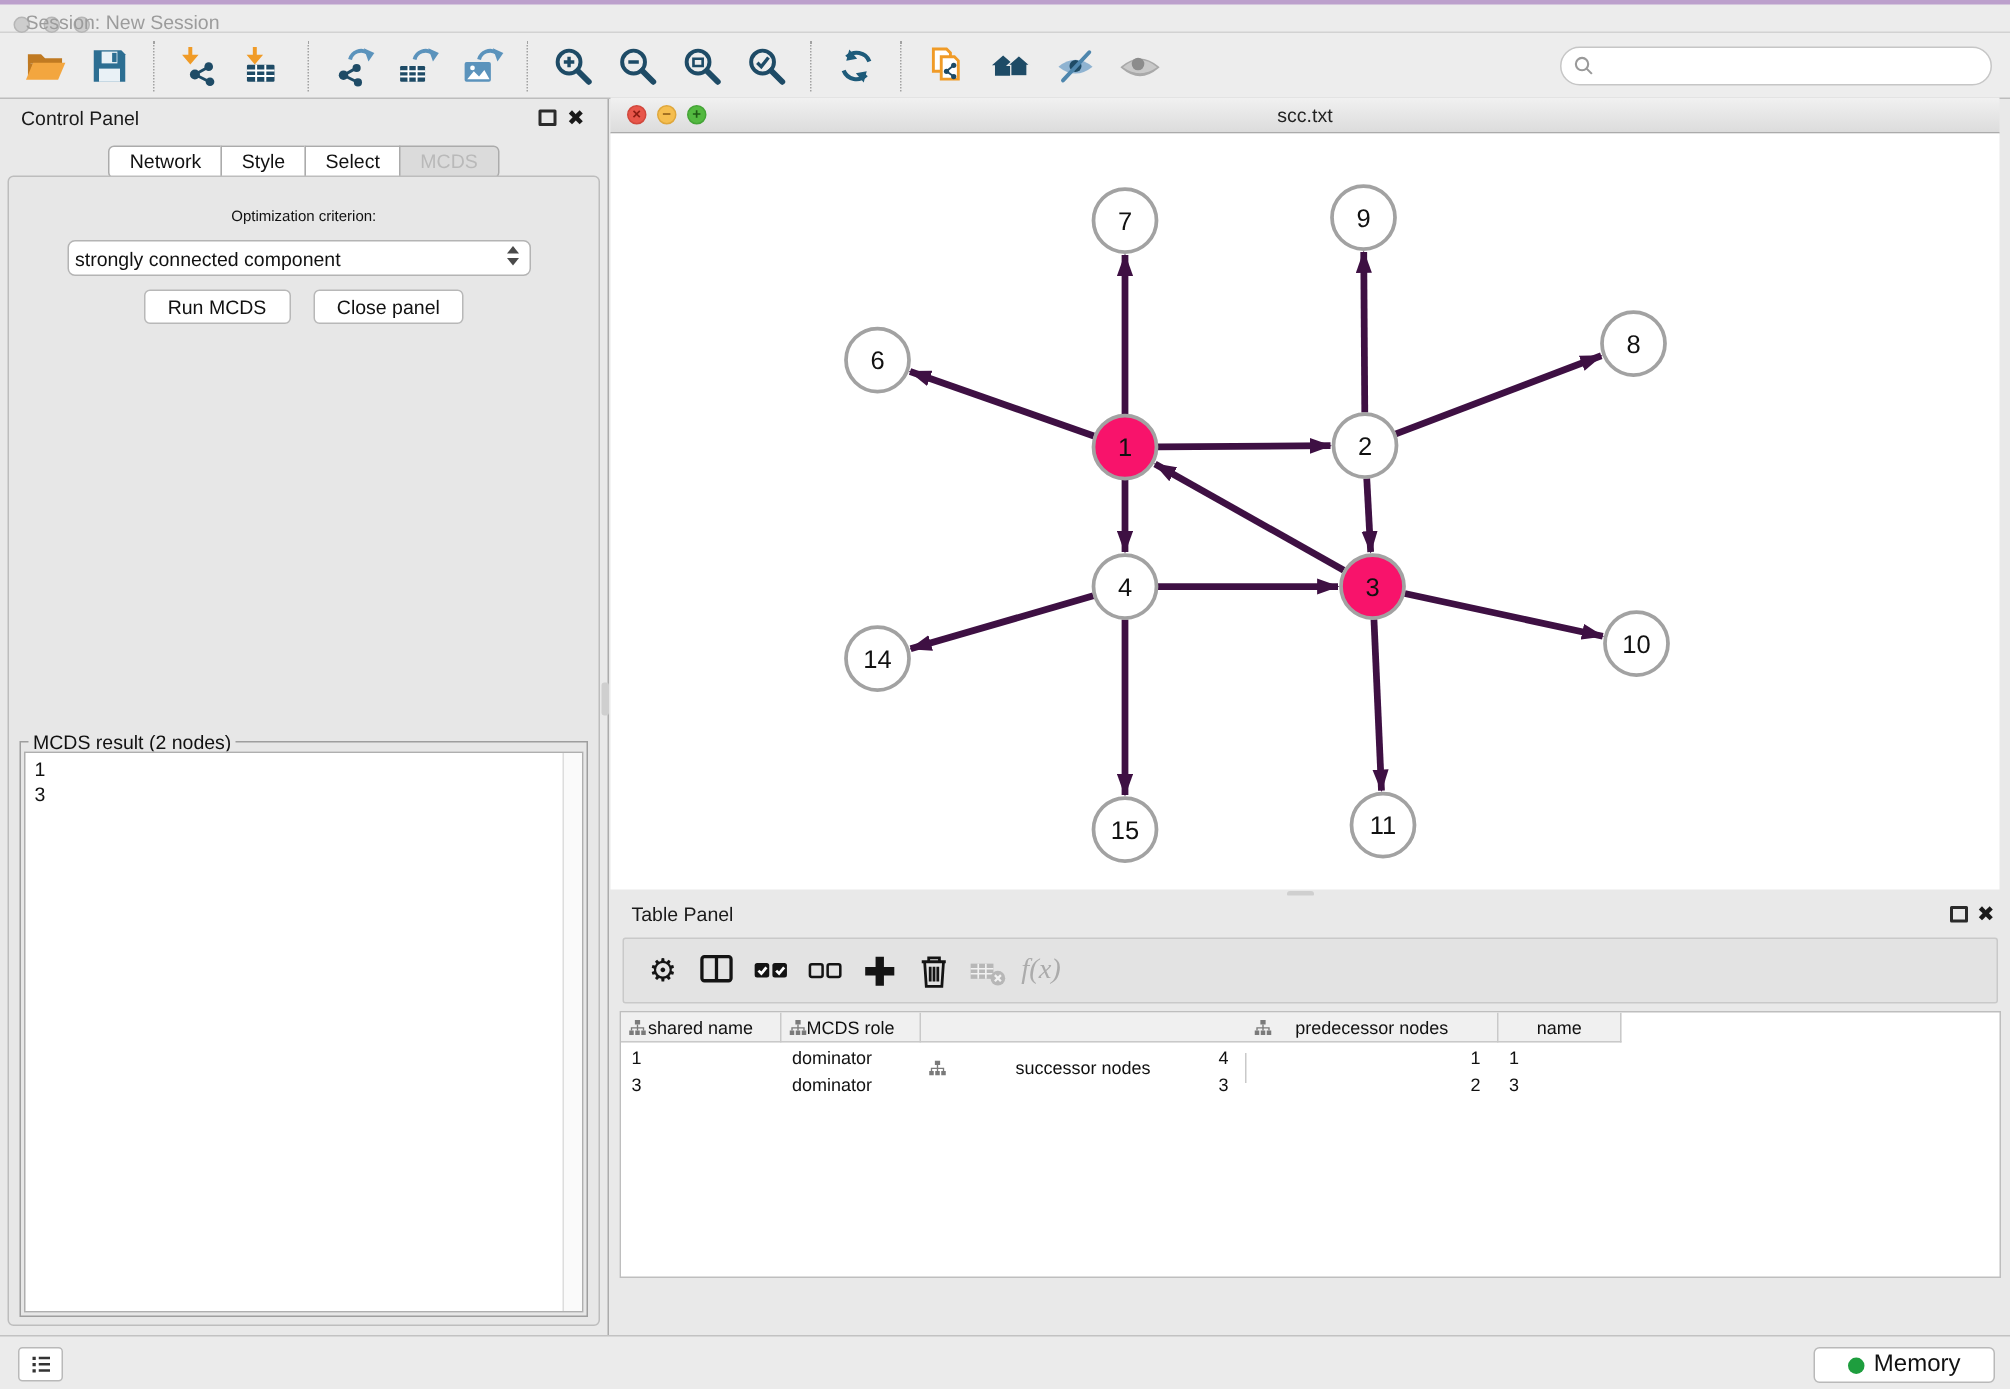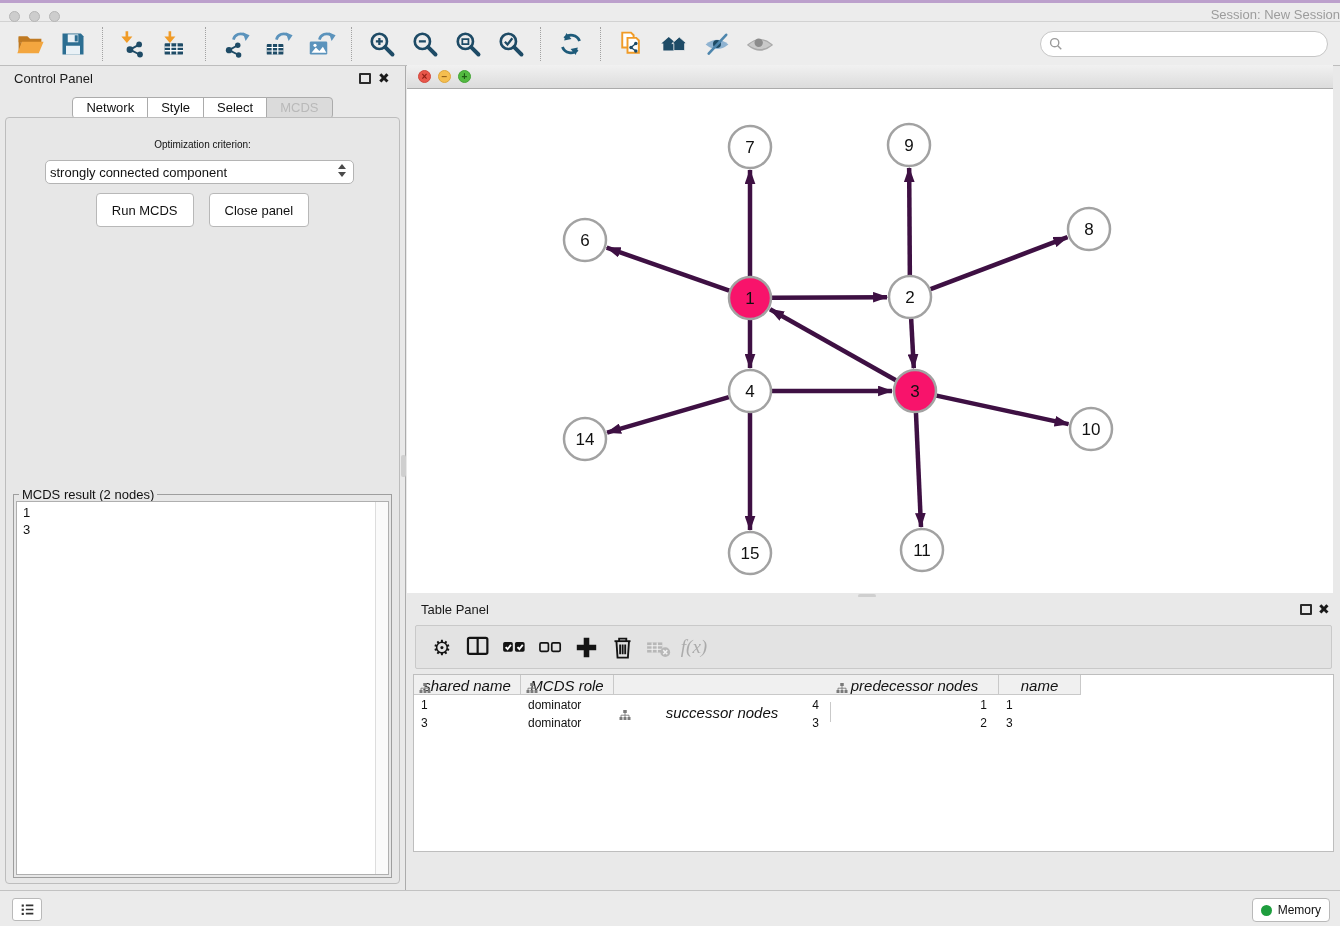--- a/index.html
+++ b/index.html
@@ -3,21 +3,21 @@
 <meta charset="utf-8">
 <style>
   html,body{margin:0;padding:0;background:#d0d0d0;}
   #app{position:relative;width:1340px;height:926px;background:#E9E9E9;overflow:hidden;
        font-family:"Liberation Sans","DejaVu Sans",sans-serif;-webkit-font-smoothing:antialiased;}
   #app *{box-sizing:border-box;}
 
   
   .titlebar{position:absolute;left:0;top:0;width:1340px;height:22px;background:#ECECEC;
             border-top:3px solid #BCA0CC;border-bottom:1px solid #D2D2D2;}
-  .titlebar .title{position:absolute;left:0;right:0;top:4px;text-align:right;font-size:13px;color:#9C9C9C;}
+  .titlebar .title{position:absolute;left:0;right:0;top:4px;text-align:left;font-size:13px;color:#9C9C9C;padding-left:17px;}
   .tl-dot{position:absolute;top:8px;width:11px;height:11px;border-radius:50%;
           background:#CDCDCD;border:1px solid #B6B6B6;}
 
   
   .toolbar{position:absolute;left:0;top:22px;width:1340px;height:44px;background:#EDEDED;
            border-bottom:1px solid #BDBDBD;}
   .toolbar-left{display:flex;align-items:center;height:44px;padding-left:8px;}
   .tbtn{width:31px;height:31px;display:flex;align-items:center;justify-content:center;margin:0 6px;}
   .tbtn svg{width:28px;height:28px;}
   .tsep{height:34px;border-left:1px dotted #A2A2A2;margin:0 8px;}
@@ -41,21 +41,21 @@
   .cp-content{position:absolute;left:5px;top:51px;width:395px;height:767px;background:#E7E7E7;
               border:1px solid #BDBDBD;border-radius:4px;}
   .opt-label{position:absolute;left:0;right:0;top:21px;text-align:center;font-size:10px;color:#111;}
   .dropdown{position:absolute;left:39px;top:42px;width:309px;height:24px;background:#fff;
             border:1px solid #B4B4B4;border-radius:5px;display:flex;align-items:center;
             padding-left:4px;font-size:13px;color:#111;}
   .dd-stepper{position:absolute;right:7px;top:3px;display:flex;flex-direction:column;align-items:center;gap:3px;}
   .dd-up{width:0;height:0;border-left:4px solid transparent;border-right:4px solid transparent;border-bottom:5px solid #4a4a4a;}
   .dd-down{width:0;height:0;border-left:4px solid transparent;border-right:4px solid transparent;border-top:5px solid #4a4a4a;}
   .btn-row{position:absolute;left:0;right:0;top:75px;display:flex;justify-content:center;gap:15px;}
-  .pbtn{height:34px;background:#fff;border:1px solid #B8B8B8;border-radius:4px;font-size:13px;
+  .pbtn{height:23px;background:#fff;border:1px solid #B8B8B8;border-radius:4px;font-size:13px;
         padding:6px 15px;color:#111;display:flex;align-items:center;}
   .result-group{position:absolute;left:7px;top:376px;width:379px;height:384px;border:1px solid #9E9E9E;}
   .result-legend{position:absolute;left:5px;top:-8px;background:#E7E7E7;padding:0 3px;font-size:13px;color:#111;}
   .result-area{position:absolute;left:2px;top:6px;right:2px;bottom:2px;background:#fff;border:1px solid #AFAFAF;}
   .result-pre{margin:0;padding:2px 0 0 6px;font-family:"Liberation Sans","DejaVu Sans",sans-serif;
               font-size:13px;line-height:17px;color:#111;}
   .result-scroll{position:absolute;right:0;top:0;bottom:0;width:13px;background:#FAFAFA;border-left:1px solid #DDD;}
 
   
   .network-window{position:absolute;left:407px;top:65px;width:926px;height:528px;}
@@ -72,38 +72,38 @@
   .table-panel{position:absolute;left:407px;top:597px;width:933px;height:291px;background:#E9E9E9;}
   .tp-toolbar{position:absolute;left:8px;top:28px;width:917px;height:44px;background:#E3E3E3;
               border:1px solid #C9C9C9;border-radius:2px;display:flex;align-items:center;padding-left:8px;}
   .tt-btn{width:36px;height:36px;display:flex;align-items:center;justify-content:center;}
   .tt-btn svg{width:27px;height:27px;}
   .gear-glyph{font-size:21px;color:#141414;line-height:27px;}
   .fx-glyph{font-family:"Liberation Serif","DejaVu Serif",serif;font-style:italic;font-size:19px;color:#ABABAB;}
   .tp-table{position:absolute;left:6px;top:77px;width:921px;height:178px;background:#fff;
             border:1px solid #BEBEBE;overflow:hidden;}
   .thead{position:absolute;left:0;top:0;height:20px;display:flex;background:#F0F0F0;border-bottom:1px solid #C9C9C9;}
-  .th{position:relative;height:20px;border-right:1px solid #C9C9C9;font-size:15px;color:#111;
-      display:flex;align-items:center;justify-content:center;font-style:italic;}
+  .th{position:relative;height:20px;border-right:1px solid #C9C9C9;font-size:12px;color:#111;
+      display:flex;align-items:center;justify-content:center;}
   .th .colicon{position:absolute;left:5px;top:4px;width:12px;height:11px;}
   .trow{position:absolute;left:0;display:flex;height:18px;font-size:12px;color:#111;}
   .td{height:18px;display:flex;align-items:center;padding:0 4px;}
   .td.right{justify-content:flex-end;padding-right:12px;}
   .td.left{justify-content:flex-start;padding-left:7px;}
 
   
   .bottom-tabs{position:absolute;left:0;width:1340px;top:864px;display:flex;justify-content:center;}
 
   
   .statusbar{position:absolute;left:0;top:890px;width:1340px;height:36px;background:#EBEBEB;
              border-top:1px solid #C2C2C2;}
   .sb-left{position:absolute;left:12px;top:7px;width:30px;height:23px;background:#fff;
            border:1px solid #B9B9B9;border-radius:3px;display:flex;align-items:center;justify-content:center;}
   .memory-btn{position:absolute;right:10px;top:7px;height:24px;background:#fff;border:1px solid #B9B9B9;
-              border-radius:4px;display:flex;align-items:center;gap:6px;padding:0 8px;font-size:12px;color:#111;}
+              border-radius:4px;display:flex;align-items:center;gap:6px;padding:0 22px;font-size:16px;color:#111;}
   .mem-dot{width:11px;height:11px;border-radius:50%;background:#1E9E3E;}
 </style>
 </head>
 <body>
 
 <div id="app">
 
   <div class="titlebar">
     <span class="tl-dot" style="left:9px"></span>
     <span class="tl-dot" style="left:29px"></span>
@@ -314,20 +314,21 @@
         </div>
       </div>
     </div>
   </div>
 
   <div class="network-window">
     <div class="nw-titlebar">
       <span class="traffic" style="left:11px;background:#E8564A;border:1px solid #D1473C;color:#8E1D14">×</span>
       <span class="traffic" style="left:31px;background:#F5BE4F;border:1px solid #DFA73B;color:#93621A">−</span>
       <span class="traffic" style="left:51px;background:#53B940;border:1px solid #44A436;color:#1E5B14">+</span>
+      <div class="nw-title">scc.txt</div>
     </div>
     <div class="nw-canvas">
       <svg width="926" height="504" viewBox="0 0 926 504">
           <defs>
             <marker id="arrow" viewBox="0 0 14 10" refX="13" refY="5" markerWidth="15" markerHeight="11" orient="auto" markerUnits="userSpaceOnUse">
               <path d="M0 0L14 5L0 10z" fill="#3E1043"></path>
             </marker>
           </defs>
           <line x1="343" y1="187" x2="343" y2="81" stroke="#3E1043" stroke-width="4.5" marker-end="url(#arrow)"></line>
           <line x1="322.2449403778676" y1="201.7042820722201" x2="199.69847142313844" y2="158.6273414699517" stroke="#3E1043" stroke-width="4.5" marker-end="url(#arrow)"></line>

